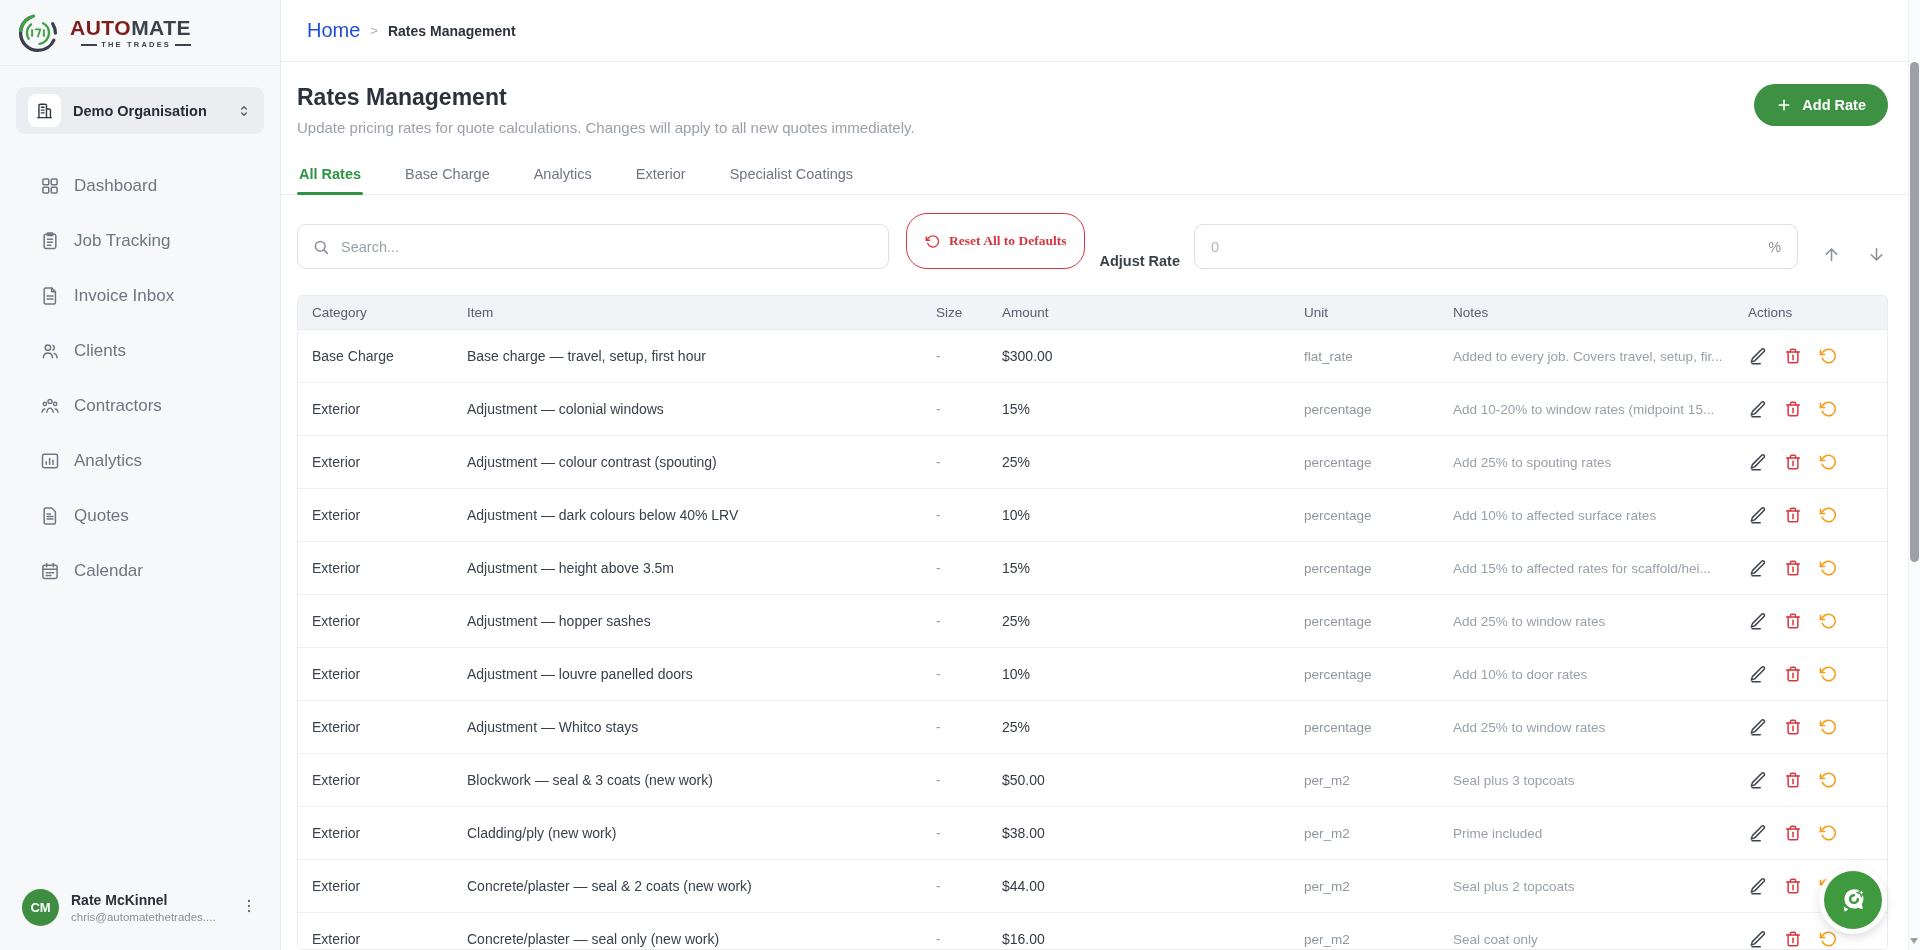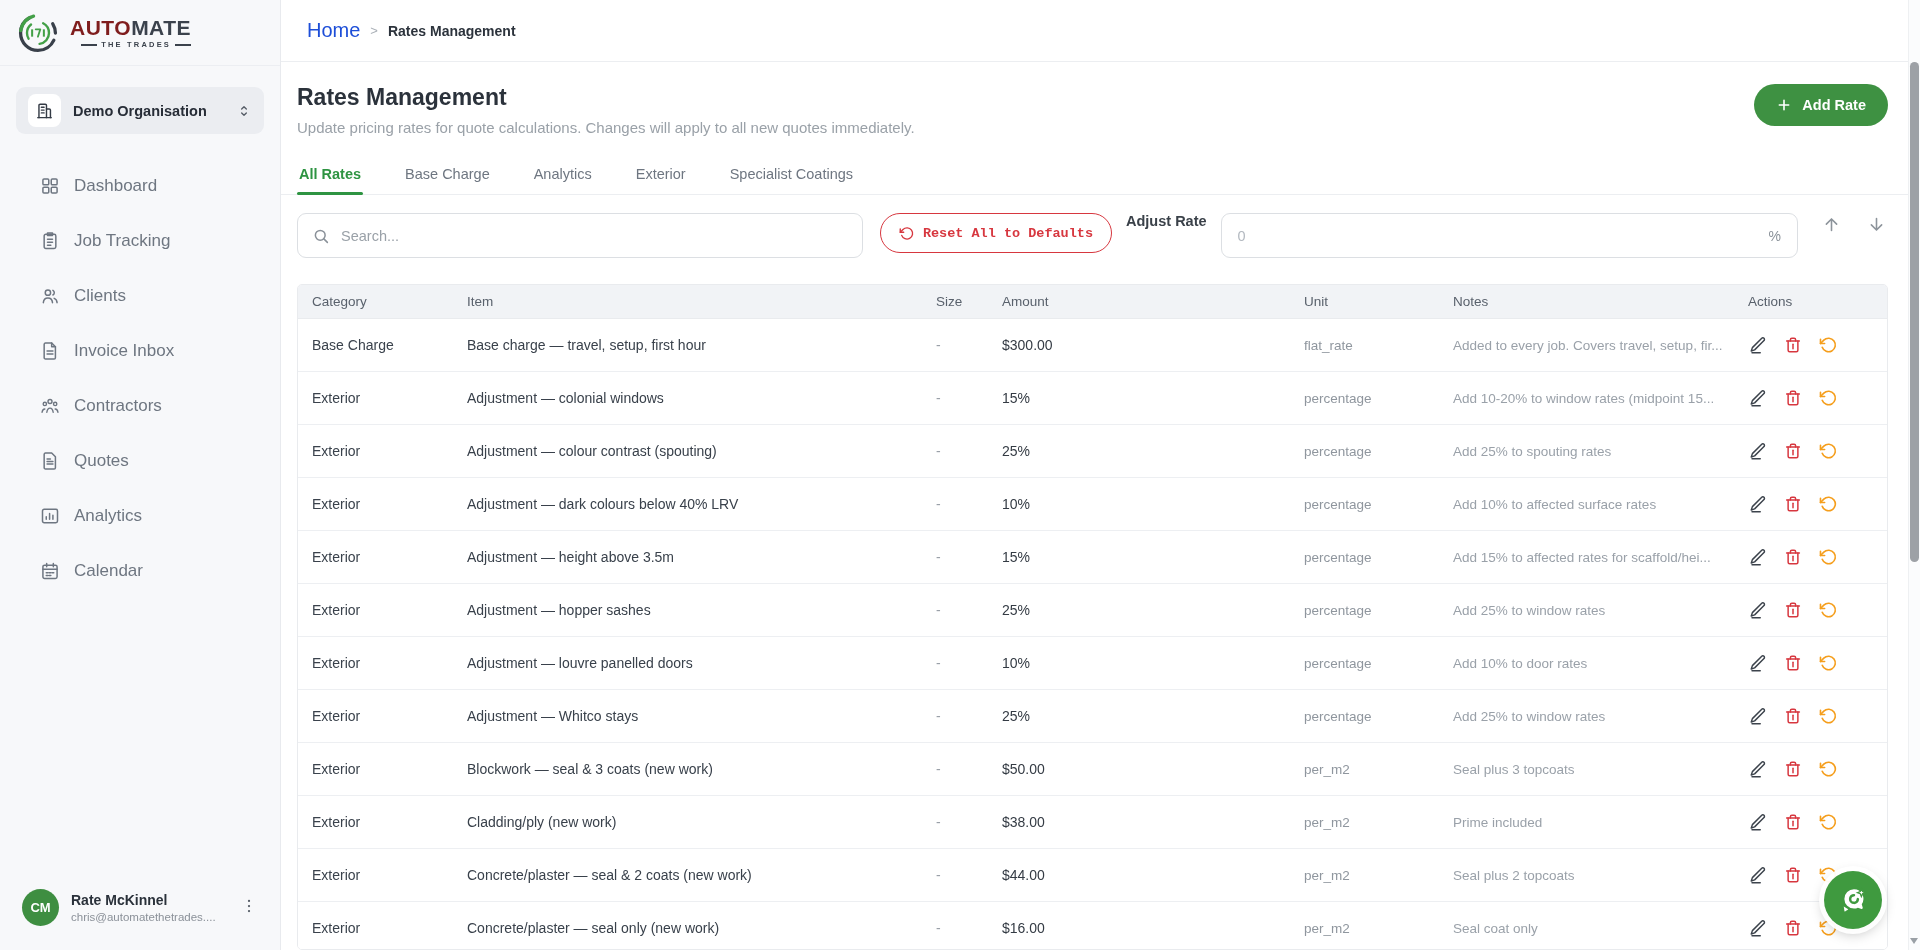--- a/index.html
+++ b/index.html
@@ -47,26 +47,26 @@
   .page-title { font-size:23px; font-weight:bold; color:#2b323b; line-height:26px; }
   .page-sub { font-size:15px; color:#9aa1a8; margin-top:7px; line-height:21px; }
   .add-btn { background:#3e9142; color:#fff; border:none; height:42px; border-radius:21px; padding:0 22px; font-size:14.5px; font-weight:bold; display:flex; align-items:center; gap:10px; cursor:pointer; font-family:inherit; }
   .add-btn svg { width:16px; height:16px; }
 
   .tabs { display:flex; gap:40px; padding:0 16px; border-bottom:1px solid #eceef1; margin-top:18px; }
   .tab { padding:10px 2px 12px; font-size:14.5px; color:#6e7681; cursor:pointer; position:relative; white-space:nowrap; }
   .tab.active { color:#2e9442; font-weight:bold; }
   .tab.active::after { content:""; position:absolute; left:0; right:0; bottom:-1px; height:3px; border-radius:2px; background:#2e9442; }
 
-  .controls { display:flex; align-items:flex-start; padding:18px 32px 16px 16px; flex:none; }
+  .controls { display:flex; align-items:flex-end; padding:18px 32px 16px 16px; flex:none; }
   .search-wrap { width:600px; height:45px; border:1px solid #dcdfe3; border-radius:9px; display:flex; align-items:center; gap:11px; padding:0 14px; background:#fff; }
   .search-wrap svg { width:18px; height:18px; color:#8a9199; flex:none; }
   .search-input { border:none; outline:none; flex:1; font-size:14.5px; color:#333a43; font-family:inherit; background:transparent; }
   .search-input::placeholder { color:#9aa1a8; }
-  .reset-btn { margin-left:17px; height:40px; border:1.5px solid #d7373f; color:#d7373f; background:#fff; border-radius:21px; padding:0 18px; font-size:13.5px; font-weight:bold; display:flex; align-items:center; gap:9px; cursor:pointer; font-family:Liberation Mono, monospace; white-space:nowrap; }
+  .reset-btn { margin-left:17px; height:56px; border:1.5px solid #d7373f; color:#d7373f; background:#fff; border-radius:21px; padding:0 18px; font-size:13.5px; font-weight:bold; display:flex; align-items:center; gap:9px; cursor:pointer; font-family:Liberation Serif, serif; white-space:nowrap; }
   .reset-btn svg { width:15px; height:15px; }
   .adjust-label { margin-left:14px; font-size:14.5px; color:#3a4149; font-weight:bold; white-space:nowrap; }
   .adjust-wrap { margin-left:14px; width:612px; height:45px; border:1px solid #dcdfe3; border-radius:9px; display:flex; align-items:center; padding:0 16px; }
   .adjust-input { border:none; outline:none; flex:1; font-size:14.5px; color:#333a43; font-family:inherit; background:transparent; }
   .adjust-input::placeholder { color:#b3b9c0; }
   .pct { font-size:14px; color:#8a9199; }
   .arrow-btn { background:none; border:none; color:#8d949b; cursor:pointer; margin-left:22px; padding:2px; }
   .arrow-btn svg { width:19px; height:19px; }
 
   
@@ -248,51 +248,51 @@
 
         <div class="nav-item">
           <svg>
             <use href="#clipboard-icon"></use>
           </svg>
           <span class="nav-label">Job Tracking</span>
         </div>
 
         <div class="nav-item">
           <svg>
+            <use href="#invoice-icon"></use>
+          </svg>
+          <span class="nav-label">Invoice Inbox</span>
+        </div>
+
+        <div class="nav-item">
+          <svg>
             <use href="#clients-icon"></use>
           </svg>
           <span class="nav-label">Clients</span>
         </div>
 
         <div class="nav-item">
           <svg>
-            <use href="#invoice-icon"></use>
-          </svg>
-          <span class="nav-label">Invoice Inbox</span>
+            <use href="#contractors-icon"></use>
+          </svg>
+          <span class="nav-label">Contractors</span>
         </div>
 
         <div class="nav-item">
           <svg>
-            <use href="#contractors-icon"></use>
-          </svg>
-          <span class="nav-label">Contractors</span>
+            <use href="#analytics-icon"></use>
+          </svg>
+          <span class="nav-label">Analytics</span>
         </div>
 
         <div class="nav-item">
           <svg>
             <use href="#quotes-icon"></use>
           </svg>
           <span class="nav-label">Quotes</span>
-        </div>
-
-        <div class="nav-item">
-          <svg>
-            <use href="#analytics-icon"></use>
-          </svg>
-          <span class="nav-label">Analytics</span>
         </div>
 
         <div class="nav-item">
           <svg>
             <use href="#calendar-icon"></use>
           </svg>
           <span class="nav-label">Calendar</span>
         </div>
 
 

